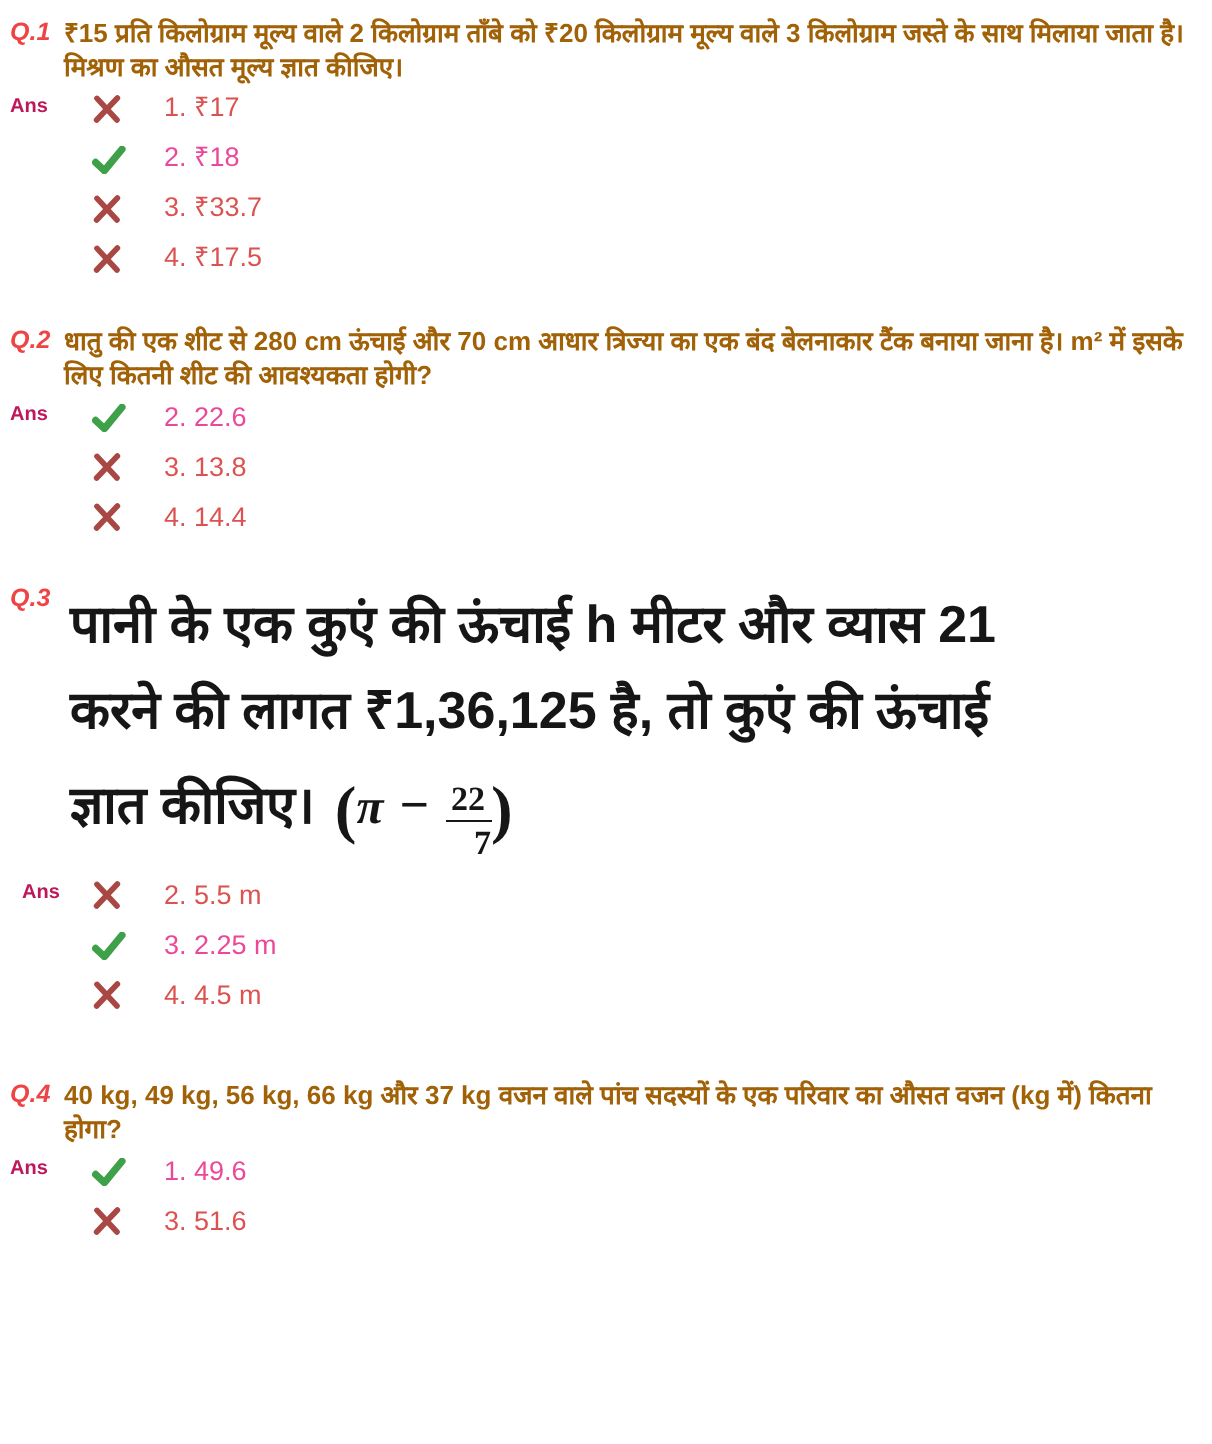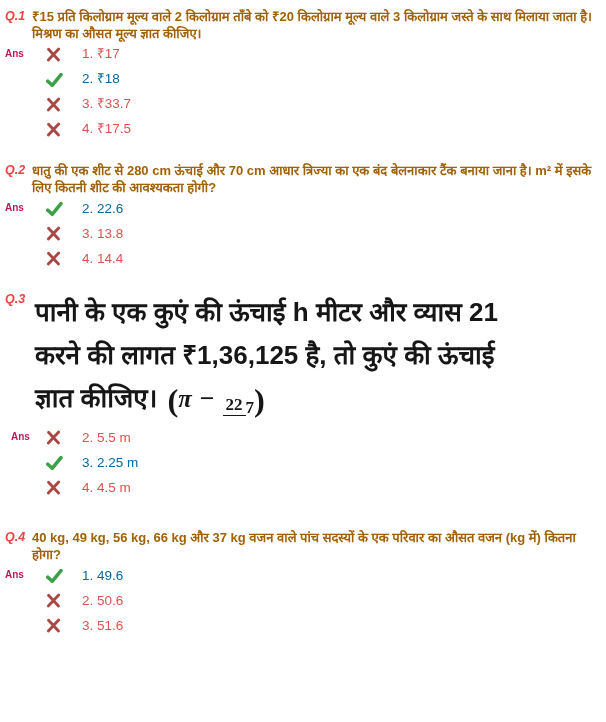--- a/index.html
+++ b/index.html
@@ -43,21 +43,21 @@
     line-height: 43px;
     padding-left: 3px;
   }
   .q-image .img-line { white-space: nowrap; }
   .math { display: inline-block; margin-left: 10px; }
   .paren { font-size: 1.25em; vertical-align: -0.12em; font-family: "Liberation Serif", serif; }
   .pi { font-style: italic; font-family: "Liberation Serif", serif; font-size: 0.95em; }
   .minus { margin: 0 8px; font-family: "Liberation Serif", serif; }
   .frac {
     display: inline-flex;
-    flex-direction: row;
+    flex-direction: column;
     align-items: flex-end;
     vertical-align: middle;
     line-height: 1;
     font-family: "Liberation Serif", serif;
     transform: translateY(-2px);
     margin-top: 16px;
   }
   .frac .num {
     font-size: 17px;
     padding: 0 3px 2px 3px;
@@ -77,21 +77,21 @@
   .opt {
     display: flex;
     align-items: flex-end;
     height: 15px;
     margin-bottom: 10px;
     font-size: 13.5px;
     gap: 15px;
   }
   .opt .mark { width: 17px; display: inline-flex; justify-content: flex-start; align-items: center; margin-right: 4px; }
   .opt.wrong .opt-label { color: #dc5250; }
-  .opt.right .opt-label { color: #0369a1; }
+  .opt.right .opt-label { color: #ec4899; }
 
   .mark svg { display: block; }
 </style>
 </head>
 <body>
 
 <div class="page">
 
   <section class="question">
     <div class="q-row">
@@ -233,28 +233,20 @@
               </svg>
             </span>
           <span class="opt-label">1. 49.6</span>
         </div>
         <div class="opt wrong">
           <span class="mark">
               <svg width="15" height="15" viewBox="0 0 15 15">
                 <path d="M2.5 2.2 L12.5 13 M12.7 2 L2.3 13" stroke="#a84744" stroke-width="2.8" stroke-linecap="round" fill="none"></path>
               </svg>
             </span>
-          <span class="opt-label">2. 50.6</span>
-        </div>
-        <div class="opt wrong">
-          <span class="mark">
-              <svg width="15" height="15" viewBox="0 0 15 15">
-                <path d="M2.5 2.2 L12.5 13 M12.7 2 L2.3 13" stroke="#a84744" stroke-width="2.8" stroke-linecap="round" fill="none"></path>
-              </svg>
-            </span>
           <span class="opt-label">3. 51.6</span>
         </div>
 
       </div>
     </div>
   </section>
 
 </div>
 
 </body></html>

